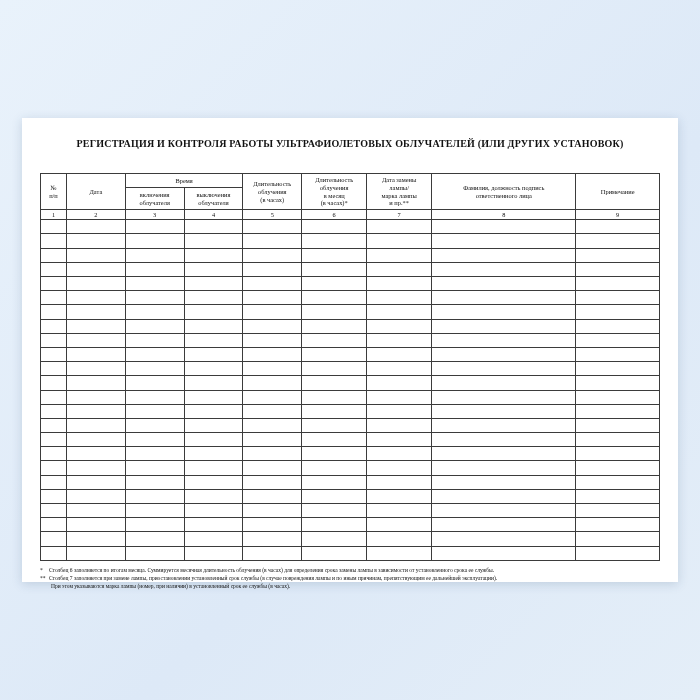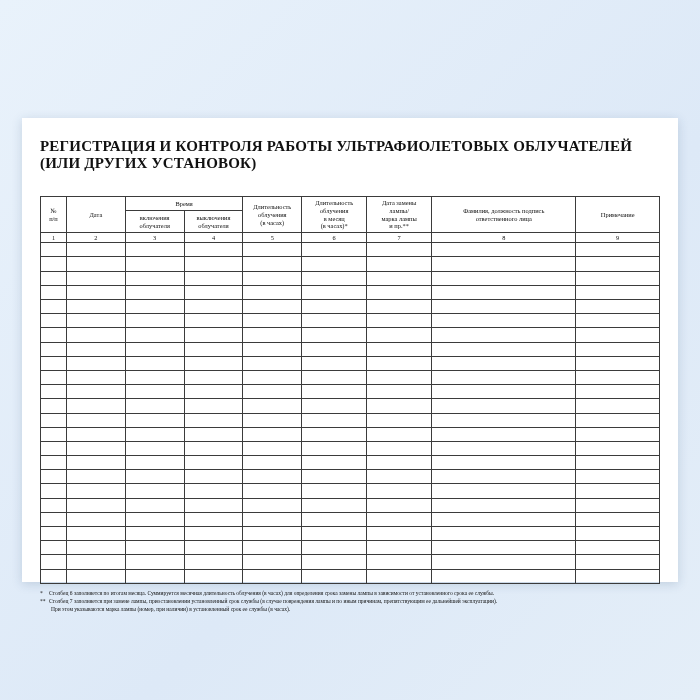--- a/index.html
+++ b/index.html
@@ -27,21 +27,22 @@
     height: 464px;
     background: #ffffff;
     box-shadow: 0 2px 10px rgba(40,70,110,0.18);
   }
   .sheet-inner {
     padding: 16px 18px 10px 18px;
     box-sizing: border-box;
     height: 100%;
   }
   .doc-title {
-    font-size: 15px;
+    text-align: center;
+    font-size: 10px;
     font-weight: bold;
     letter-spacing: 0.2px;
     margin: 4px 0 24px 0;
     color: #111;
   }
   table.reg {
     border-collapse: collapse;
     width: 100%;
     table-layout: fixed;
   }

